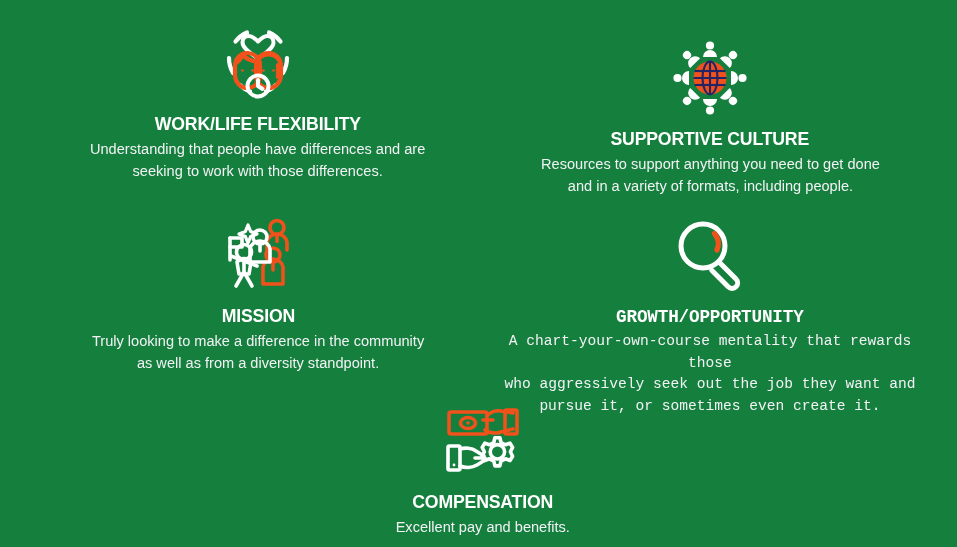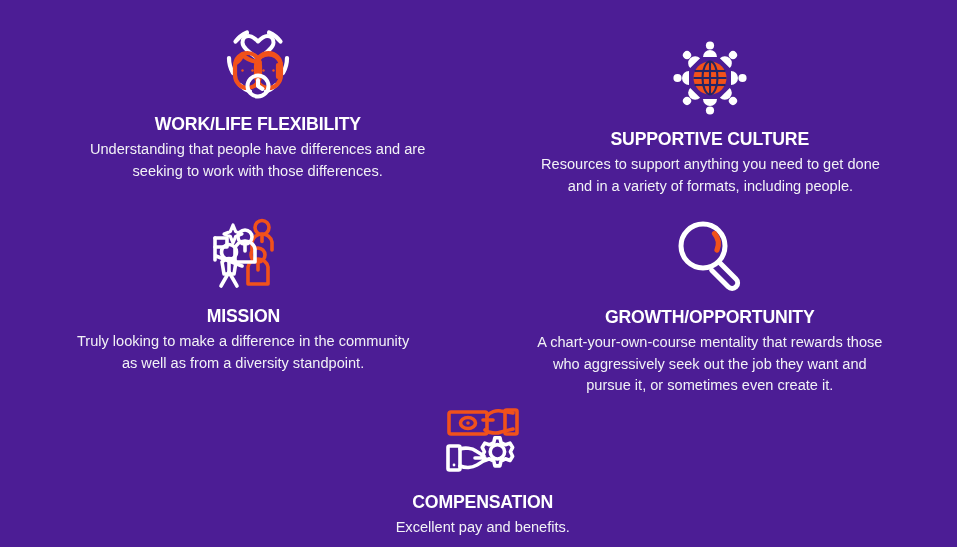--- a/index.html
+++ b/index.html
@@ -10,21 +10,21 @@
     width: 957px;
     height: 547px;
     background: #232466;
     font-family: "Liberation Sans", sans-serif;
     overflow: hidden;
   }
   .infographic {
     position: relative;
     width: 957px;
     height: 547px;
-    background: #4c1d95;
+    background: #15803d;
   }
   .cell {
     position: absolute;
     display: flex;
     flex-direction: column;
     align-items: center;
     text-align: center;
   }
   .icon-wrap {
     display: block;
@@ -49,22 +49,22 @@
     margin: 3px 0 0 0;
     padding: 0;
     transform: scaleX(0.96);
     transform-origin: center top;
     white-space: pre-line;
   }
 
   
   #cell-worklife     { left: 23px;  top: 22px;  width: 470px; }
   #cell-supportive   { left: 475px; top: 38px;  width: 470px; }
-  #cell-mission      { left: 8px;  top: 214px; width: 470px; }
-  #cell-growth       { left: 475px; top: 214px; width: 470px; }
+  #cell-mission      { left: 23px;  top: 214px; width: 470px; }
+  #cell-growth       { left: 475px; top: 214px; width: 470px; font-family: Liberation Mono, monospace; }
   #cell-compensation { left: 248px; top: 404px; width: 470px; }
 
   #cell-worklife .cell-title     { margin-top: 11px; }
   #cell-supportive .cell-title   { margin-top: 10px; }
   #cell-mission .cell-title      { margin-top: 11px; }
   #cell-growth .cell-title       { margin-top: 12px; }
   #cell-compensation .cell-title { margin-top: 13px; }
 </style>
 </head>
 <body>

